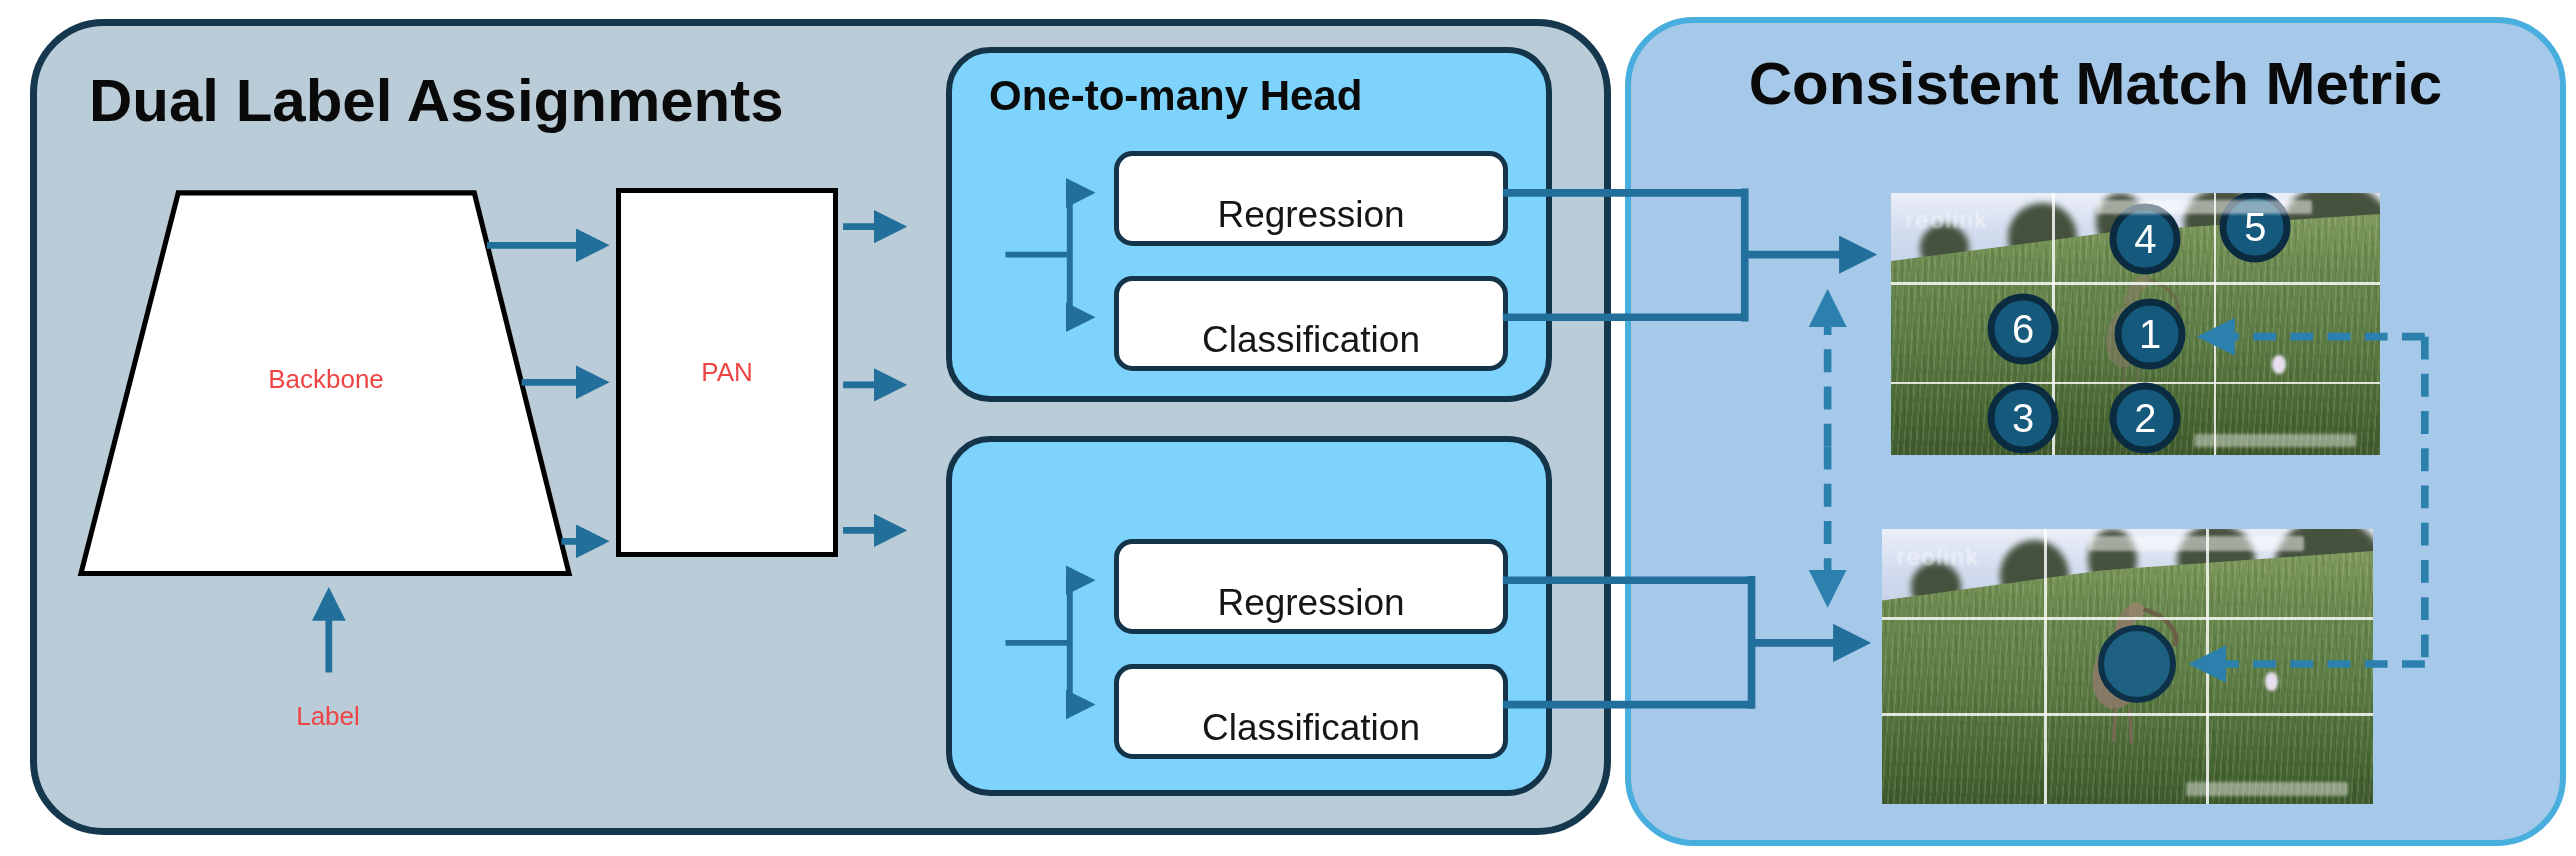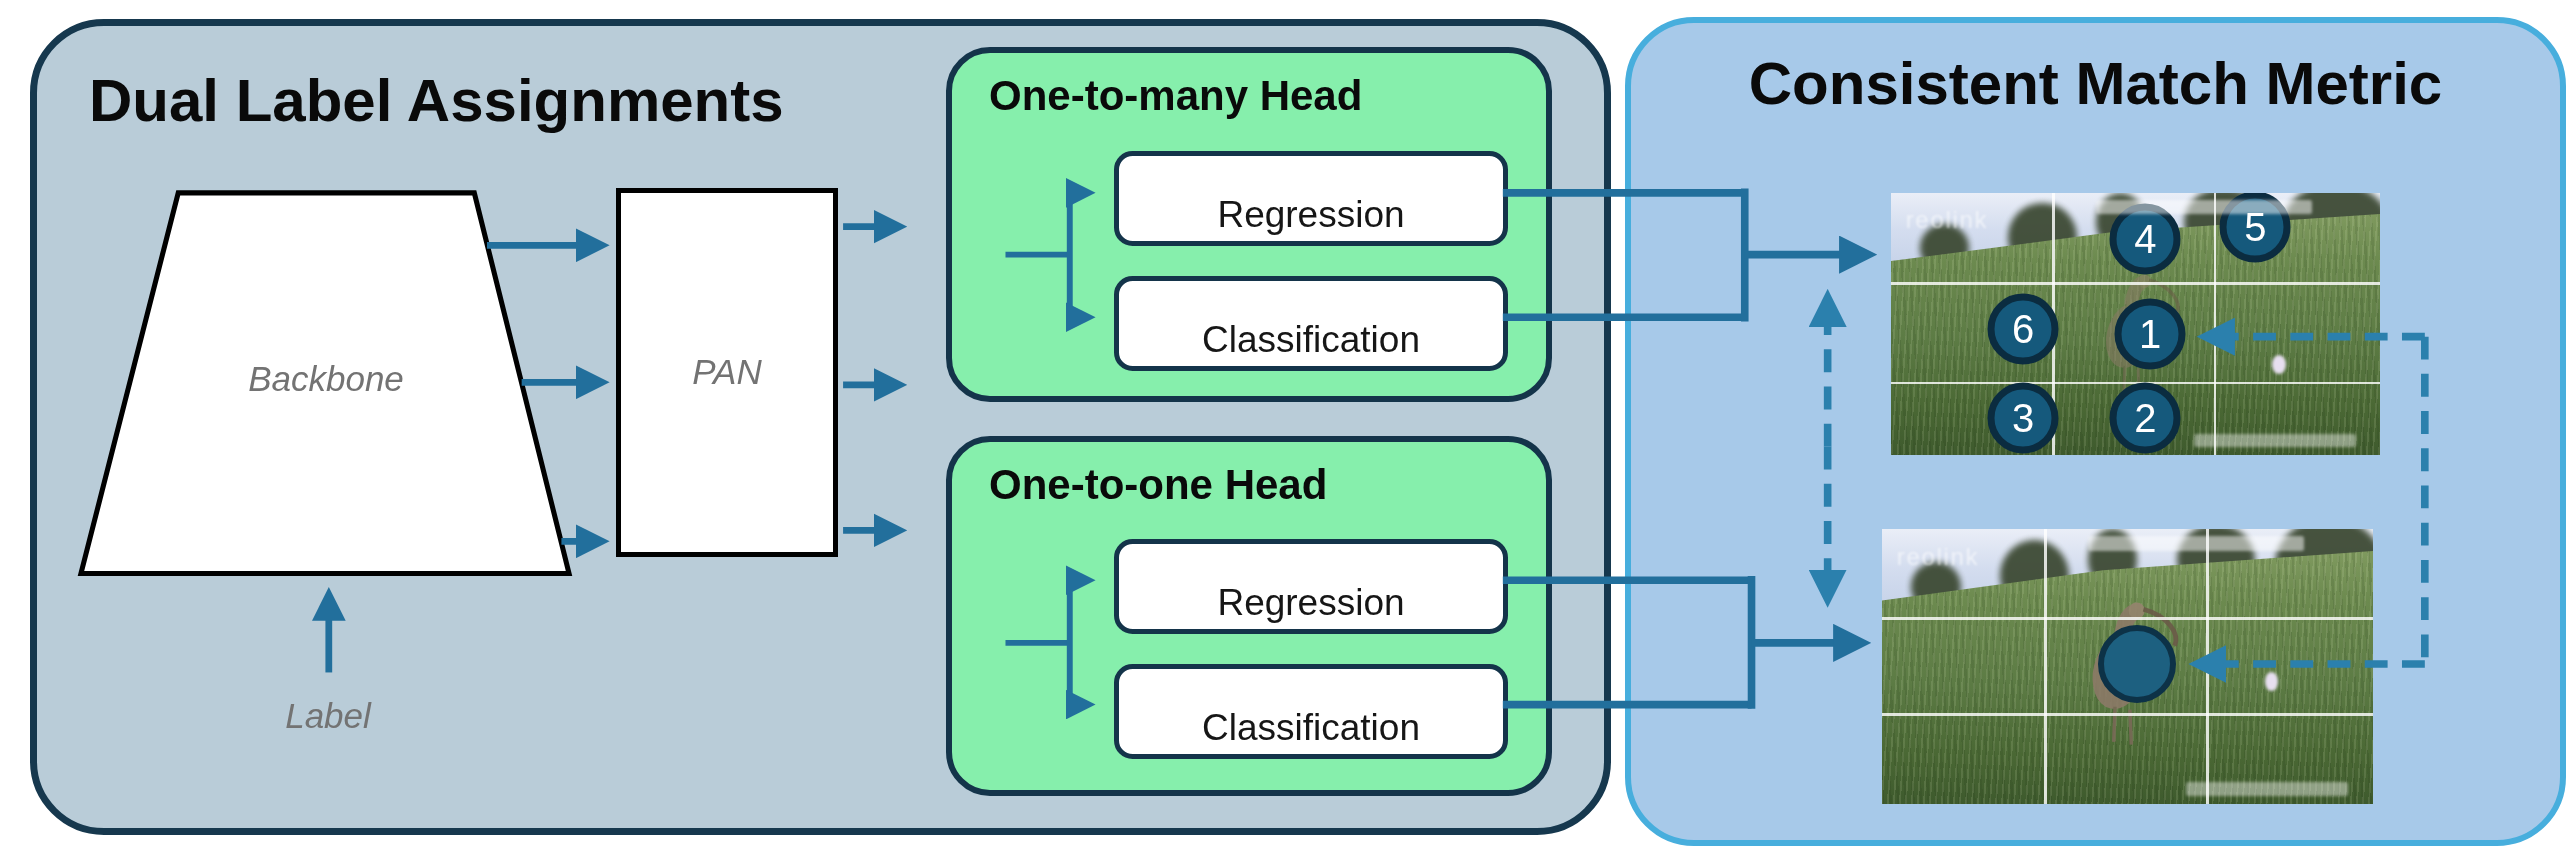--- a/index.html
+++ b/index.html
@@ -12,29 +12,29 @@
     background:var(--left-panel-bg);border:7.6px solid var(--left-panel-border);border-radius:74px;}
   .panel-right{left:1625px;top:17px;width:941px;height:829px;
     background:var(--right-panel-bg);border:6.8px solid var(--right-panel-border);border-radius:69px;}
 
   .panel-title{position:absolute;font-weight:bold;color:var(--title-color);
     font-size:60px;letter-spacing:0px;white-space:nowrap;}
   .title-left{left:89px;top:66px;}
   .title-right{left:1625px;top:49px;width:941px;text-align:center;}
 
   
-  .lbl{position:absolute;color:#737373;font-size:35px;white-space:nowrap;font-style:italic;}
+  .lbl{position:absolute;color:#ef4444;font-size:26px;white-space:nowrap;}
   .lbl-center{transform:translate(-50%,-50%);}
 
   
   .pan-box{position:absolute;left:616px;top:188px;width:222px;height:369px;
     background:#ffffff;border:5.1px solid #000000;box-sizing:border-box;}
 
   
-  .head-box{position:absolute;left:946px;width:606px;height:355px;background:#86efac;
+  .head-box{position:absolute;left:946px;width:606px;height:355px;background:#7dd3fc;
     border:6px solid var(--head-border);border-radius:44px;box-sizing:border-box;}
   .head-otm{top:47px;}
   .head-oto{top:436px;height:360px;}
   .head-title{position:absolute;left:37px;top:18.6px;font-weight:bold;font-size:42px;color:#0a0a0a;white-space:nowrap;}
   .sub-box{position:absolute;left:162px;width:394px;height:95px;background:#ffffff;
     border:5.1px solid var(--head-border);border-radius:18.6px;box-sizing:border-box;
     display:flex;align-items:center;justify-content:center;}
   .sub-box .lbl2{font-size:37px;color:#161616;margin-top:32px;}
   .otm-reg{top:98px;} .otm-cls{top:223px;}
   .oto-reg{top:97px;} .oto-cls{top:222px;}
@@ -109,21 +109,20 @@
     <div class="head-title">One-to-many Head</div>
     <div class="sub-box otm-reg">
       <span class="lbl2">Regression</span>
     </div>
     <div class="sub-box otm-cls">
       <span class="lbl2">Classification</span>
     </div>
   </div>
 
   <div class="head-box head-oto z2">
-    <div class="head-title">One-to-one Head</div>
     <div class="sub-box oto-reg">
       <span class="lbl2">Regression</span>
     </div>
     <div class="sub-box oto-cls">
       <span class="lbl2">Classification</span>
     </div>
   </div>
 
   <div class="photo photo-top z2">
     <div class="tree" style="left:6%;top:12%;width:10%;height:18%;"></div>

